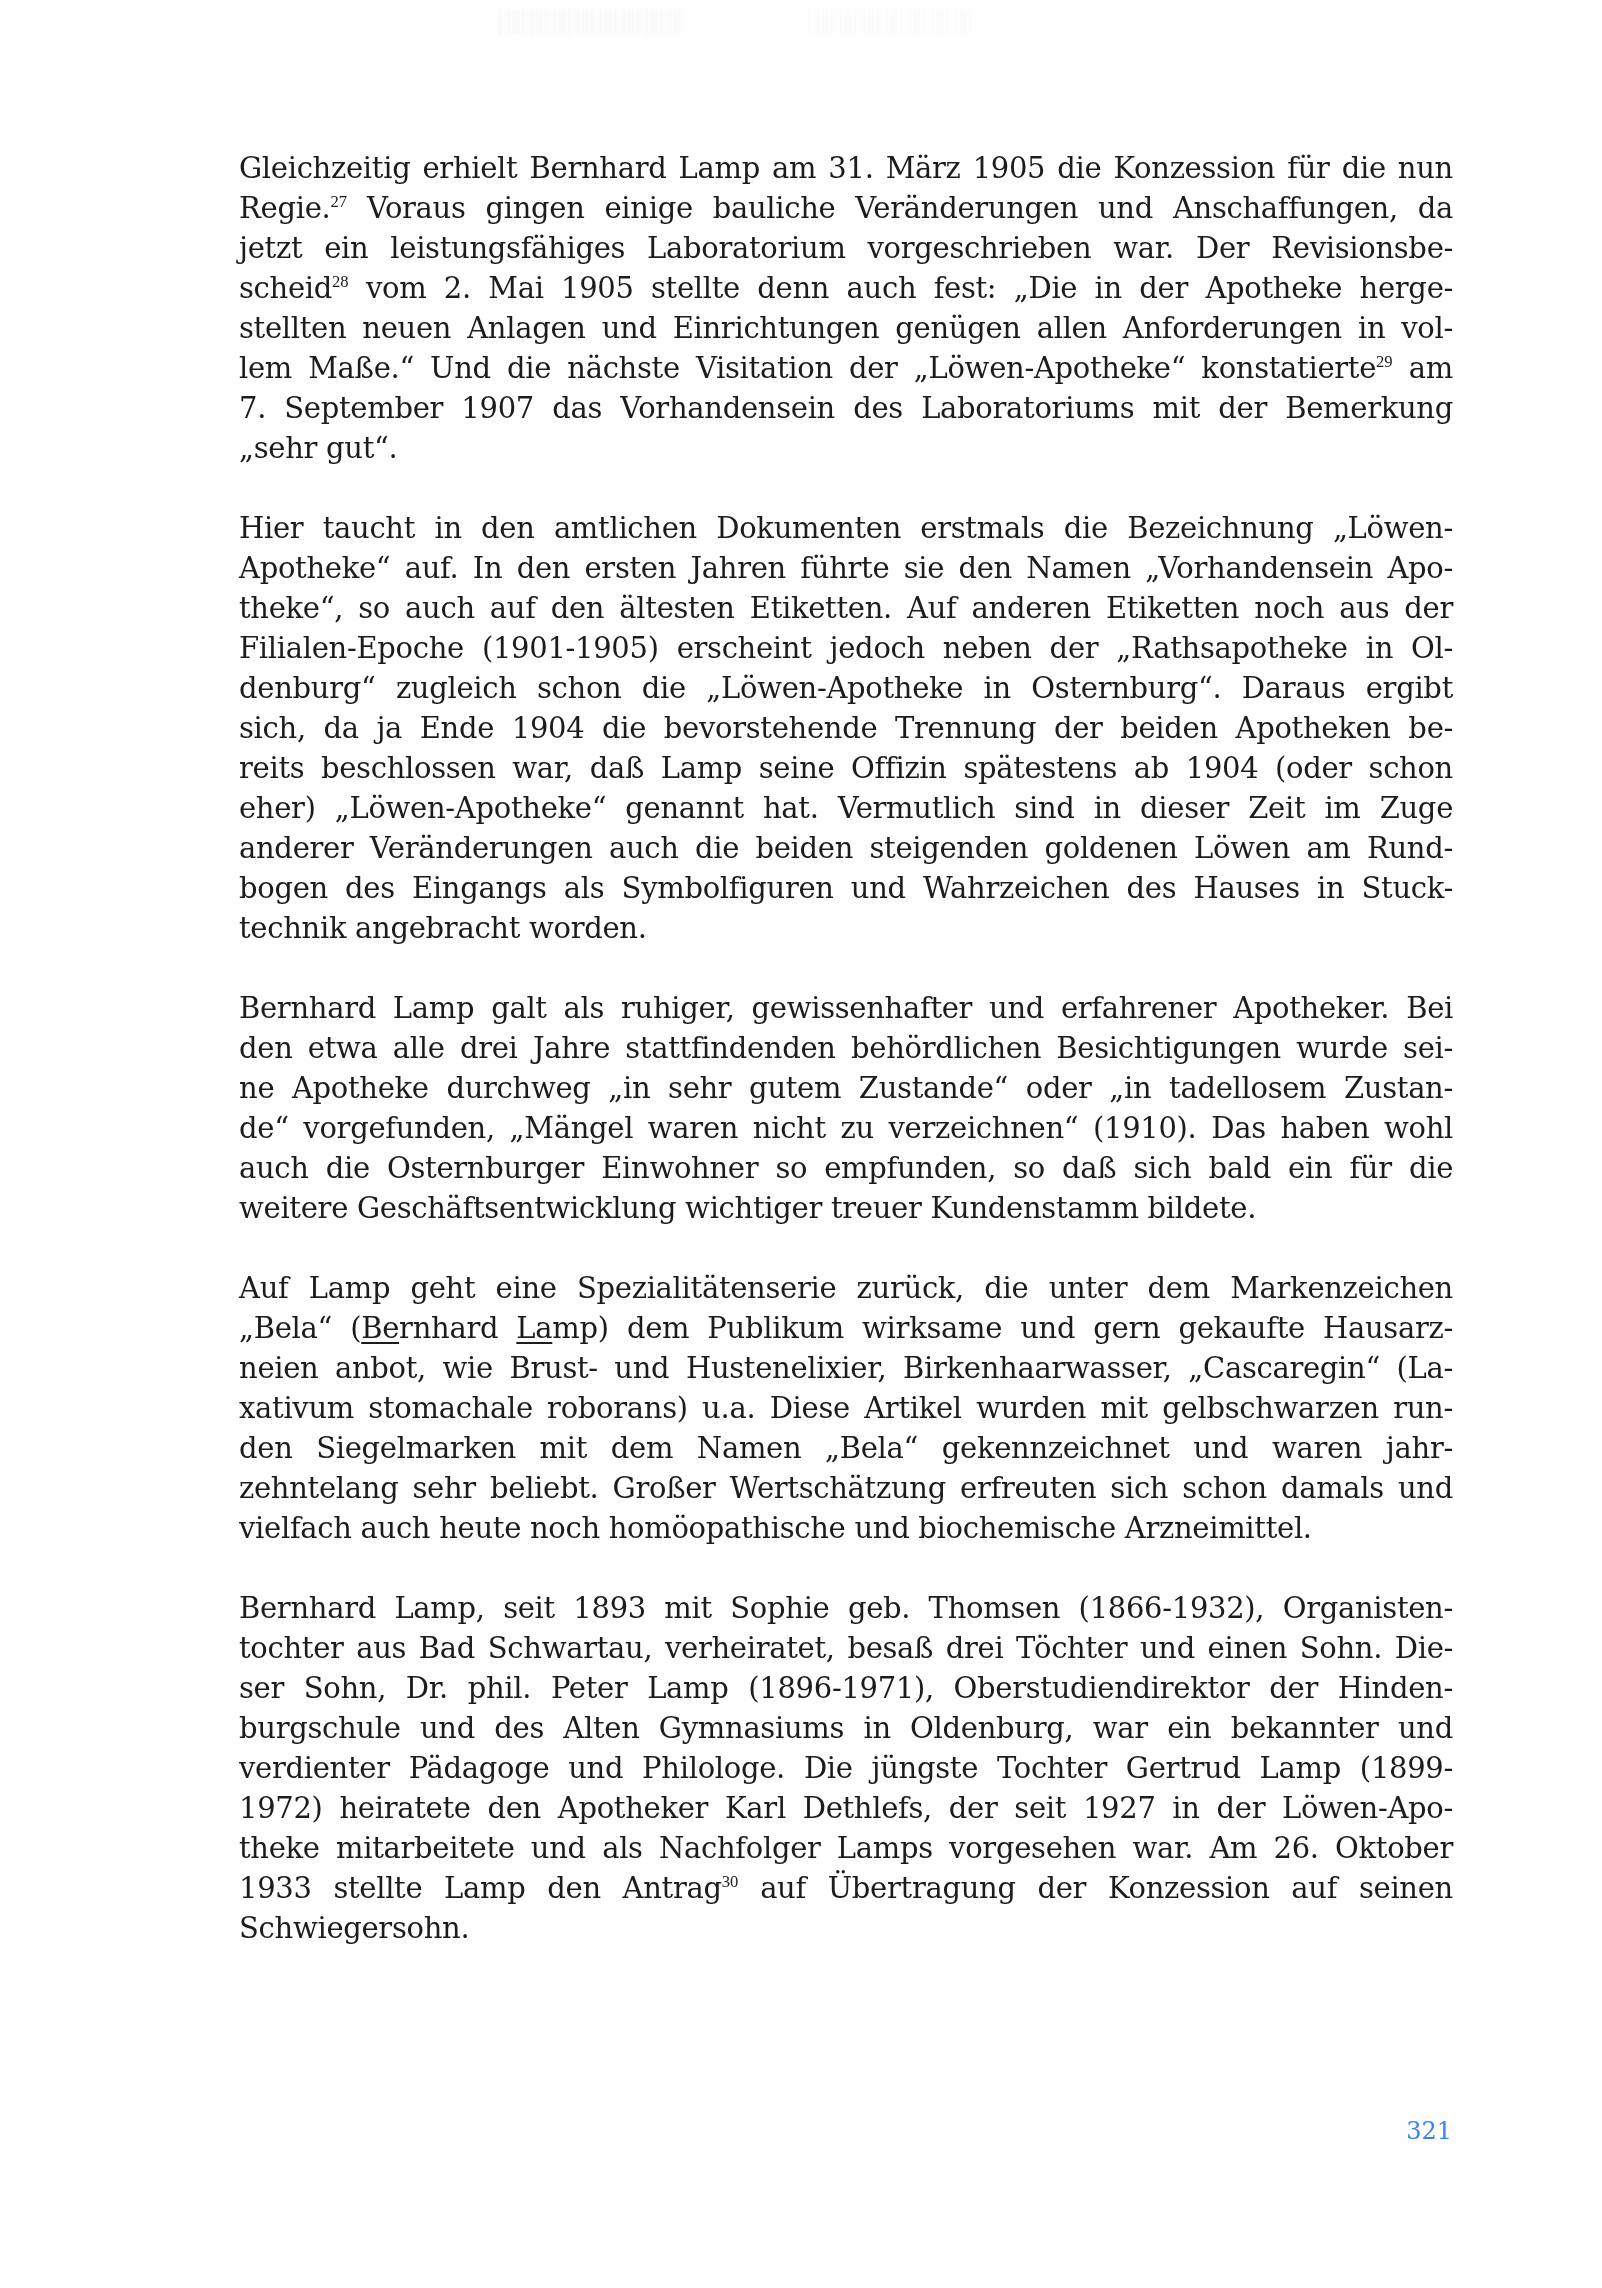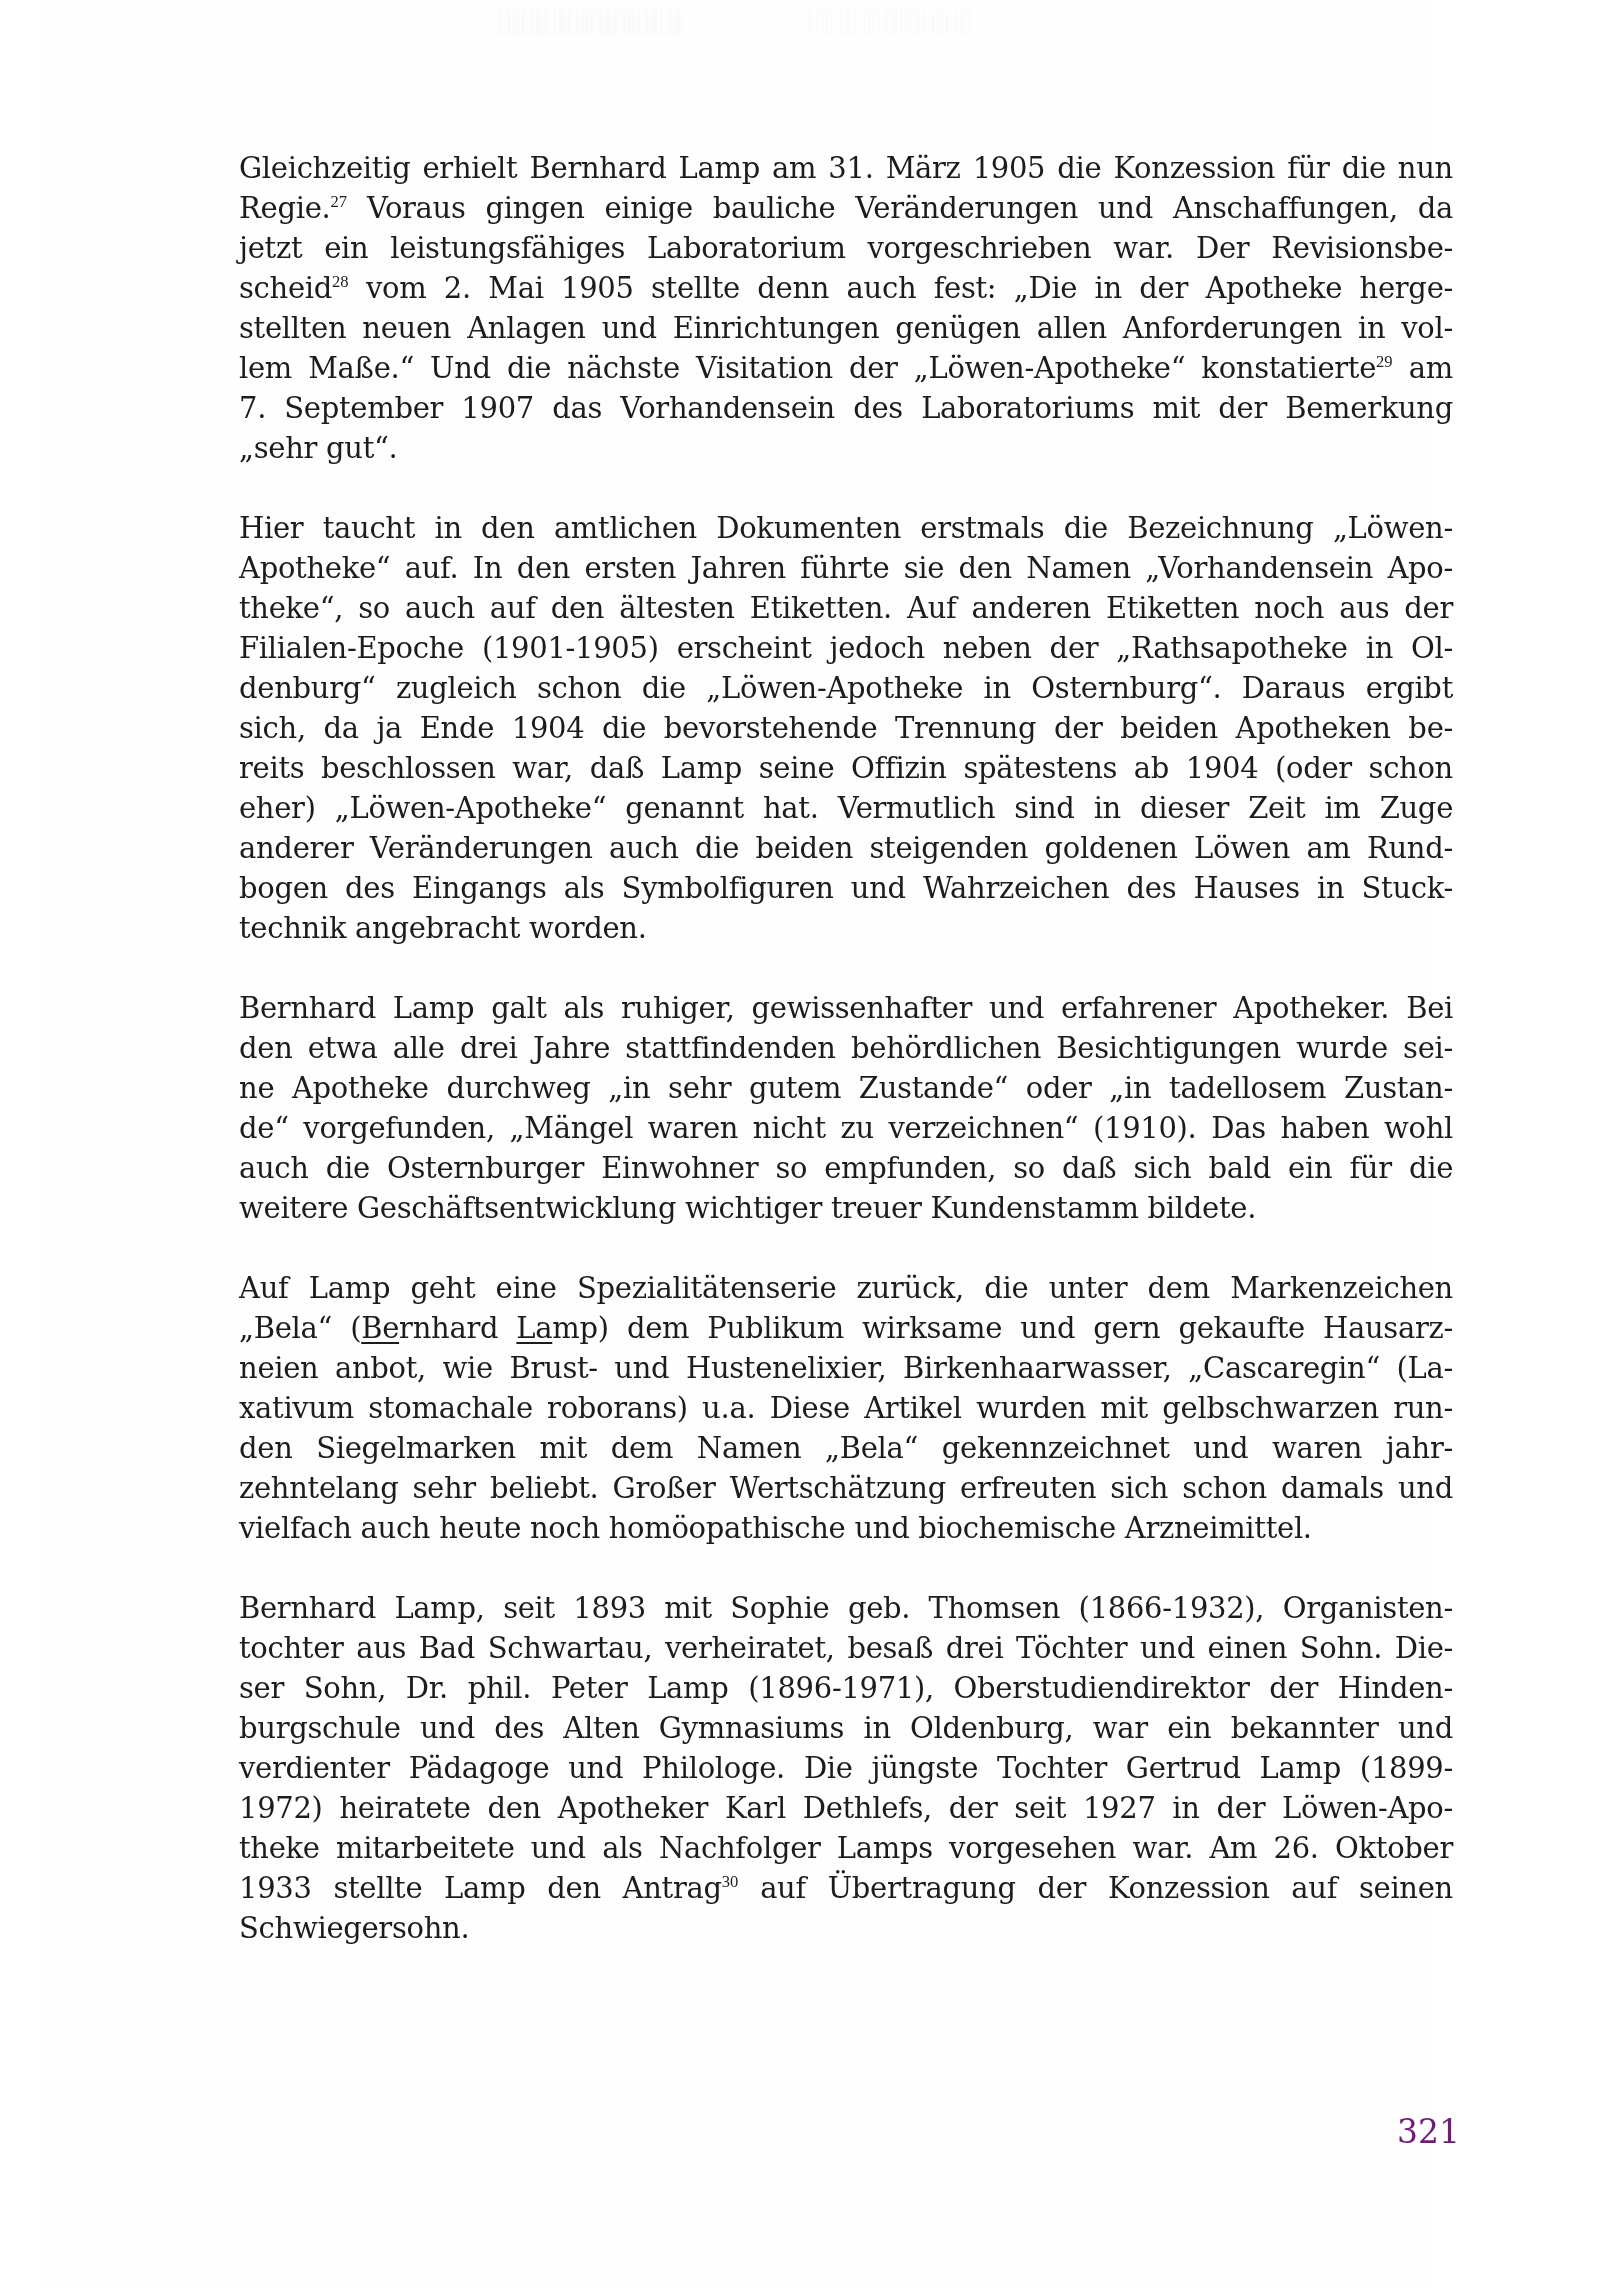--- a/index.html
+++ b/index.html
@@ -75,23 +75,23 @@
       text-decoration: underline;
       text-decoration-thickness: 1.8px;
       text-underline-offset: 3.7px;
     }
     .page-number {
       position: absolute;
       left: 1355px;
       top: 2115px;
       width: 55px;
       text-align: right;
-      font-size: 33px;
+      font-size: 24px;
       line-height: 33px;
-      color: #701a75;
+      color: #3b82f6;
     }
   </style>
 </head>
 <body>
 
 <div class="page">
 
   <div class="scan-noise" style="left:457px;width:185px;"></div>
   <div class="scan-noise" style="left:766px;width:166px;opacity:0.4;"></div>
 

